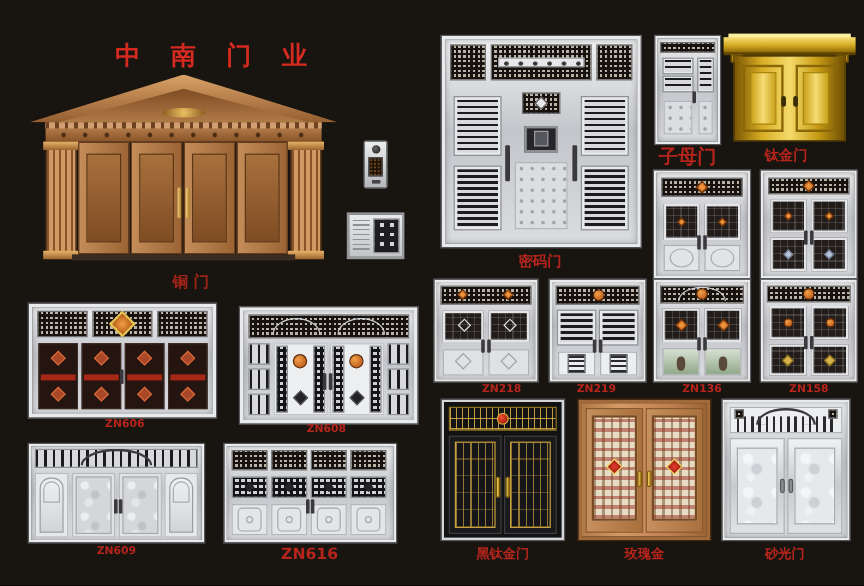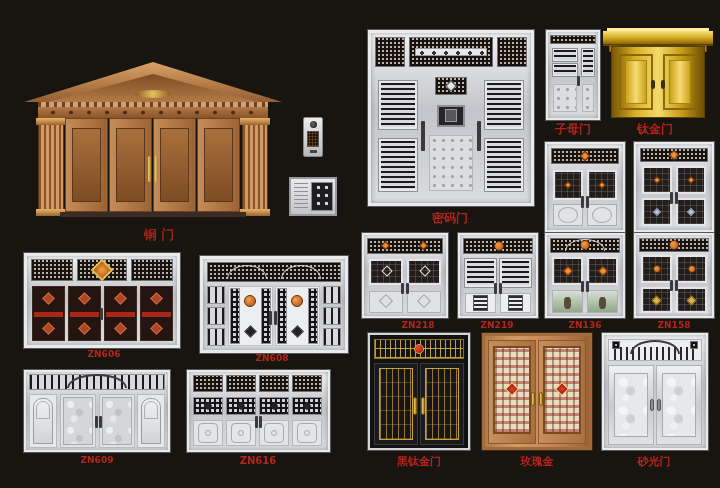--- a/index.html
+++ b/index.html
@@ -39,20 +39,21 @@
         background-image:radial-gradient(circle,#9fa1a6 1.2px,transparent 1.8px);background-size:9px 9px}
   .arc{border:2px solid #3a3a3e;border-bottom:none;border-radius:50% 50% 0 0/100% 100% 0 0;background:transparent}
   .arcw{border:1px solid #cfd1d4;border-bottom:none;border-radius:50% 50% 0 0/100% 100% 0 0;background:transparent}
   .title{position:absolute;left:96px;top:32px;font-size:21px;font-weight:bold;color:#d42a20;letter-spacing:9px}
 </style>
 </head>
 <body>
 
 <div class="canvas">
 
+  <div class="title">中 南 门 业</div>
 
   <div class="abs" style="left:24px;top:62px;width:258px;height:160px;">
     <div class="abs" style="left:0;top:0;width:258px;height:40px;background:linear-gradient(180deg,#d9a268,#955e30);clip-path:polygon(50% 0,100% 100%,0 100%)"></div>
     <div class="abs" style="left:24px;top:12px;width:210px;height:28px;background:linear-gradient(180deg,#7e4c24,#b07a46);clip-path:polygon(50% 0,100% 100%,0 100%)"></div>
     <div class="abs" style="left:111px;top:28px;width:36px;height:8px;border-radius:50%;background:radial-gradient(circle,#e8c060,#8a5a20)"></div>
     <div class="abs" style="left:14px;top:40px;width:230px;height:16px;background:linear-gradient(180deg,#c08a58,#8a5428)"></div>
     <div class="abs" style="left:14px;top:40px;width:230px;height:5px;background:repeating-linear-gradient(90deg,#6e4120 0 3px,#d2a070 3px 8px)"></div>
     <div class="abs" style="left:20px;top:47px;width:218px;height:7px;background-image:radial-gradient(circle,#4a2c12 1.6px,transparent 2.2px);background-size:18px 7px"></div>
     <div class="abs" style="left:14px;top:56px;width:26px;height:98px;background:repeating-linear-gradient(90deg,#8a5228 0 2px,#cf9a64 2px 5px);border:1px solid #5c3616"></div>
     <div class="abs" style="left:218px;top:56px;width:26px;height:98px;background:repeating-linear-gradient(90deg,#8a5228 0 2px,#cf9a64 2px 5px);border:1px solid #5c3616"></div>
@@ -106,21 +107,21 @@
 
   <div class="abs sil" style="left:546px;top:30px;width:54px;height:90px">
     <div class="abs grd" style="left:2px;top:3px;width:46px;height:9px"></div>
     <div class="abs lv" style="left:5px;top:17px;width:24px;height:12px;border-width:1px"></div>
     <div class="abs lv" style="left:5px;top:32px;width:24px;height:12px;border-width:1px"></div>
     <div class="abs lv" style="left:34px;top:17px;width:12px;height:27px;border-width:1px"></div>
     <div class="abs dotp" style="left:5px;top:52px;width:24px;height:28px"></div>
     <div class="abs dotp" style="left:34px;top:52px;width:12px;height:28px"></div>
     <div class="abs hdl" style="left:29px;top:44px;width:3px;height:10px"></div>
   </div>
-  <div class="lab" style="left:545px;top:121px;width:56px;font-size:12px">子母门</div>
+  <div class="lab" style="left:545px;top:121px;width:56px;font-size:16px">子母门</div>
 
   <div class="abs" style="left:603px;top:28px;width:110px;height:92px">
     <div class="abs" style="left:4px;top:0;width:102px;height:4px;background:#fdf0a0"></div>
     <div class="abs" style="left:0;top:3px;width:110px;height:15px;background:linear-gradient(180deg,#f8e076,#d2a81e 55%,#8a6406);border-bottom:2px solid #5c4204"></div>
     <div class="abs" style="left:6px;top:17px;width:10px;height:7px;background:#b8860b;border:1px solid #6e5206"></div>
     <div class="abs" style="left:94px;top:17px;width:10px;height:7px;background:#b8860b;border:1px solid #6e5206"></div>
     <div class="abs" style="left:8px;top:18px;width:94px;height:72px;background:linear-gradient(90deg,#7a5604,#d8ae24 25%,#f4da6a 50%,#c89c16 75%,#6e4e04);border:1px solid #5a4204"></div>
     <div class="abs" style="left:16px;top:26px;width:34px;height:56px;border:2px solid #8a6808"></div>
     <div class="abs" style="left:22px;top:32px;width:22px;height:44px;border:1px solid #a8860e;background:linear-gradient(90deg,#caa21a,#f6dc74,#caa21a)"></div>
     <div class="abs" style="left:60px;top:26px;width:34px;height:56px;border:2px solid #8a6808"></div>
@@ -313,21 +314,21 @@
     <div class="abs" style="left:49px;top:58px;width:6px;height:6px;border:1px solid #a6a8ac;border-radius:50%"></div>
     <div class="abs" style="left:70px;top:48px;width:30px;height:26px;background:#e4e5e8;border:1px solid #b4b6ba"></div>
     <div class="abs" style="left:75px;top:51px;width:20px;height:20px;border:1px solid #a6a8ac;border-radius:4px"></div>
     <div class="abs" style="left:82px;top:58px;width:6px;height:6px;border:1px solid #a6a8ac;border-radius:50%"></div>
     <div class="abs" style="left:103px;top:48px;width:30px;height:26px;background:#e4e5e8;border:1px solid #b4b6ba"></div>
     <div class="abs" style="left:108px;top:51px;width:20px;height:20px;border:1px solid #a6a8ac;border-radius:4px"></div>
     <div class="abs" style="left:115px;top:58px;width:6px;height:6px;border:1px solid #a6a8ac;border-radius:50%"></div>
     <div class="abs hdl" style="left:66px;top:44px;width:3px;height:12px"></div>
     <div class="abs hdl" style="left:70px;top:44px;width:3px;height:12px"></div>
   </div>
-  <div class="lab" style="left:228px;top:455px;width:60px;font-size:10px">ZN616</div>
+  <div class="lab" style="left:228px;top:455px;width:60px;font-size:13px">ZN616</div>
 
   <div class="abs" style="left:368px;top:333px;width:102px;height:117px;background:#121212;border:2px solid #d4d5d8;outline:1px solid #505254">
     <div class="abs" style="left:4px;top:4px;width:90px;height:20px;background-color:#141414;background-image:repeating-linear-gradient(90deg,rgba(210,170,70,.9) 0 1px,transparent 1px 5px),repeating-linear-gradient(0deg,rgba(210,170,70,.9) 0 1px,transparent 1px 9px);border:1px solid #8a7020"></div>
     <div class="abs" style="left:44px;top:9px;width:10px;height:10px;border-radius:50%;background:radial-gradient(circle at 35% 35%,#f05030,#901008);border:1px solid #d8a840"></div>
     <div class="abs" style="left:4px;top:28px;width:44px;height:82px;background:#1a1a1c;border:1px solid #3c3c40"></div>
     <div class="abs" style="left:50px;top:28px;width:44px;height:82px;background:#1a1a1c;border:1px solid #3c3c40"></div>
     <div class="abs" style="left:9px;top:33px;width:34px;height:72px;background-color:#16161a;background-image:repeating-linear-gradient(90deg,rgba(200,162,60,.7) 0 1px,transparent 1px 6px),repeating-linear-gradient(0deg,rgba(200,162,60,.35) 0 1px,transparent 1px 14px);border:1px solid #c8a23c"></div>
     <div class="abs" style="left:55px;top:33px;width:34px;height:72px;background-color:#16161a;background-image:repeating-linear-gradient(90deg,rgba(200,162,60,.7) 0 1px,transparent 1px 6px),repeating-linear-gradient(0deg,rgba(200,162,60,.35) 0 1px,transparent 1px 14px);border:1px solid #c8a23c"></div>
     <div class="abs ghdl" style="left:43px;top:62px;width:4px;height:18px"></div>
     <div class="abs ghdl" style="left:51px;top:62px;width:4px;height:18px"></div>

